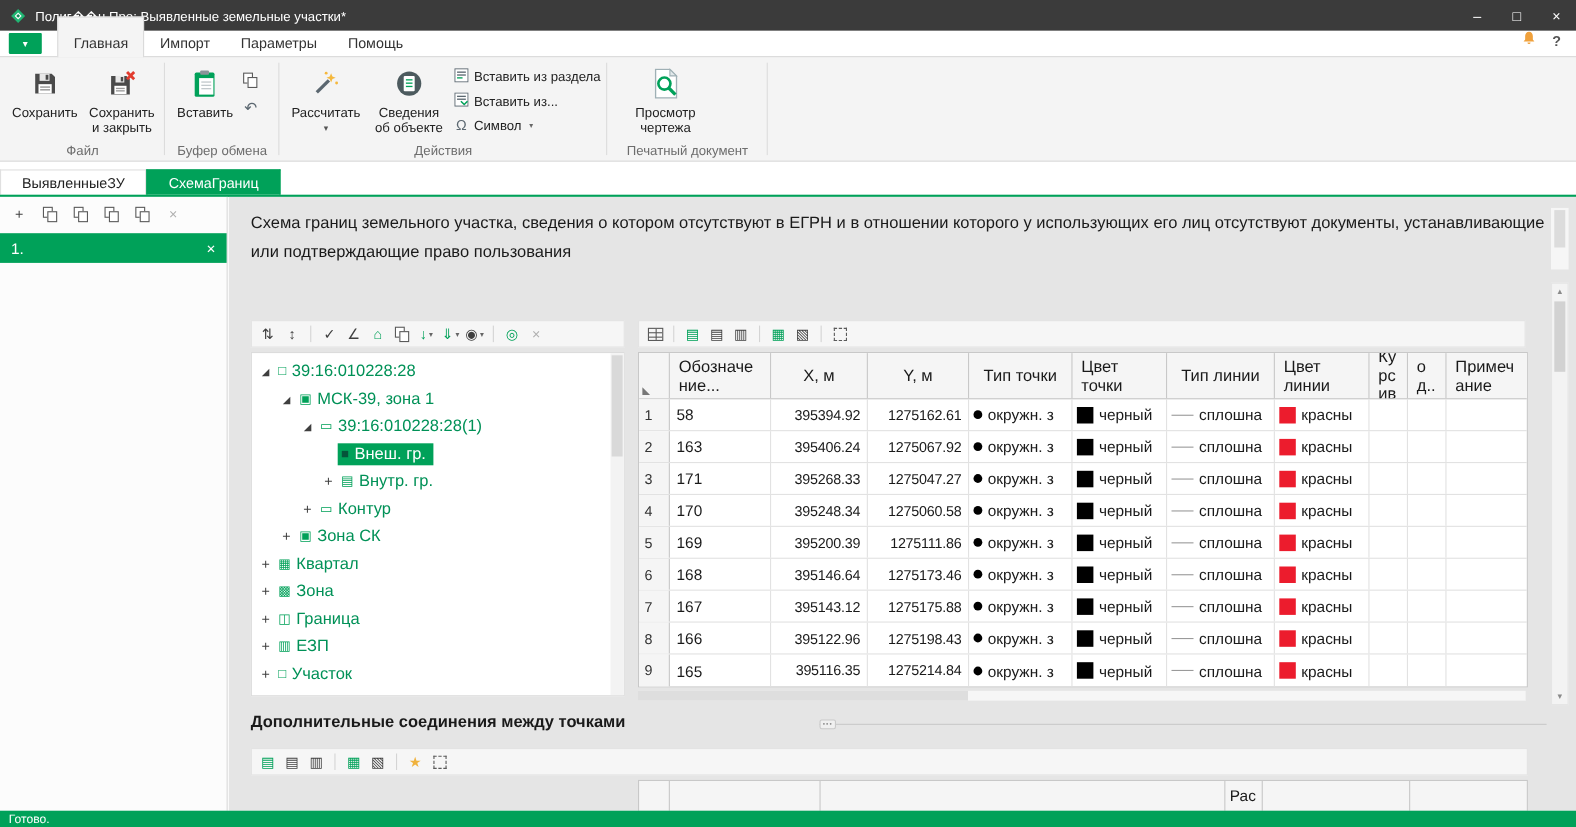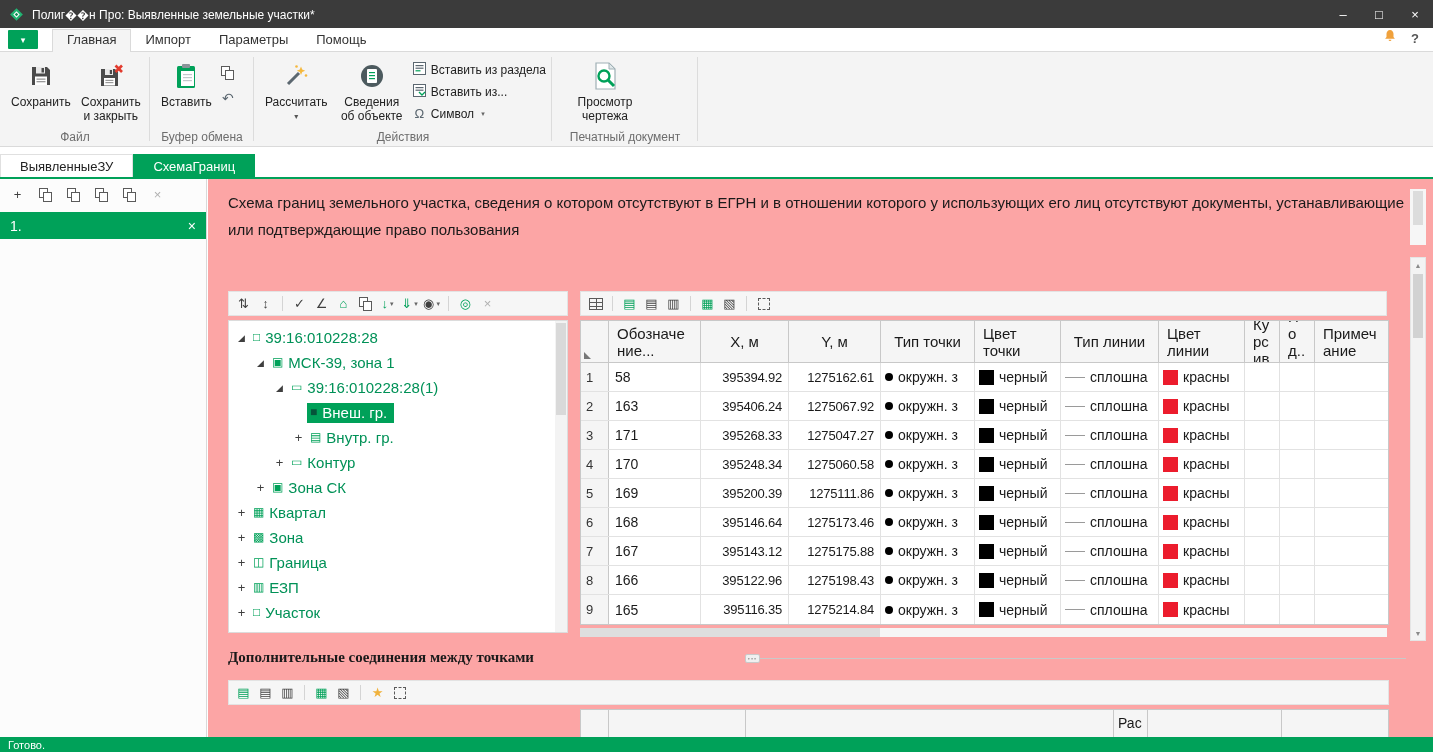--- a/index.html
+++ b/index.html
@@ -10,21 +10,21 @@
   
   .titlebar{position:absolute;left:0;top:0;width:100%;height:28px;background:#3b3b3b;display:flex;align-items:center;}
   .app-icon{margin:0 8px 0 9px;display:flex;}
   .titlebar-title{color:#fff;font-size:12px;flex:1;}
   .win-btns{display:flex;height:28px;}
   .win-btn{width:36px;height:28px;display:flex;align-items:center;justify-content:center;color:#fff;font-size:13px;}
 
   
   .ribbon-tabs{position:absolute;left:0;top:28px;width:100%;height:23px;background:#fff;display:flex;align-items:flex-end;}
   .ribbon-menu-btn{width:30px;height:19px;background:#00a159;color:#fff;display:flex;align-items:center;justify-content:center;font-size:9px;margin:0 14px 2px 8px;border-radius:1px;}
-  .ribbon-tab{padding:2px 14px 4px;font-size:13px;color:#333;position:relative;}
+  .ribbon-tab{padding:16px 14px 4px;font-size:13px;color:#333;position:relative;}
   .ribbon-tab.active{background:#f4f4f4;border:1px solid #dadada;border-bottom:none;z-index:3;margin-bottom:-1px;padding-bottom:5px;}
   .tabs-right{margin-left:auto;display:flex;align-items:center;gap:14px;padding:0 14px 4px 0;}
   .help-glyph{font-size:13px;font-weight:bold;color:#555;}
 
   
   .ribbon-body{position:absolute;left:0;top:51px;width:100%;height:96px;background:#f4f4f4;border-top:1px solid #dadada;border-bottom:1px solid #dadada;display:flex;}
   .ribbon-group{position:relative;display:flex;align-items:flex-start;padding:4px 4px 16px 6px;}
   .ribbon-group::after{content:"";position:absolute;right:0;top:5px;bottom:5px;width:1px;background:#dcdcdc;}
   .group-label{position:absolute;left:0;right:0;bottom:2px;text-align:center;font-size:12px;color:#6d6d6d;}
   .big-btn{display:flex;flex-direction:column;align-items:center;padding:4px 5px 0;font-size:12px;color:#222;text-align:center;line-height:14px;}
@@ -44,21 +44,21 @@
   .doc-tab.active{background:#00a159;color:#fff;border-color:#00a159;}
   .doc-underline{position:absolute;left:0;top:177px;width:100%;height:2px;background:#00a159;}
 
   
   .sidebar{position:absolute;left:0;top:179px;width:207px;bottom:15px;background:#fcfcfc;border-right:1px solid #d9d9d9;}
   .sb-toolbar{height:30px;display:flex;align-items:center;padding-left:8px;gap:9px;}
   .sb-item{height:27px;margin-top:3px;background:#00a159;color:#fff;display:flex;align-items:center;padding:0 10px;font-size:14px;}
   .sb-item .x{margin-left:auto;font-size:14px;}
 
   
-  .main{position:absolute;left:208px;top:179px;right:0;bottom:15px;background:#fca5a5;overflow:hidden;}
+  .main{position:absolute;left:208px;top:179px;right:0;bottom:15px;background:#e5e5e5;overflow:hidden;}
   .desc{position:absolute;left:20px;top:10px;width:1190px;font-size:15px;line-height:27px;color:#1a1a1a;}
   .desc-scroll{position:absolute;left:1202px;top:10px;width:16px;height:56px;background:#f6f6f6;}
   .desc-thumb{margin:2px auto 0;width:10px;height:34px;background:#dcdcdc;}
 
   .sec-header{position:absolute;left:20px;right:27px;height:20px;}
   .sec-title{font-size:15px;font-weight:bold;}
   .sec-split{position:absolute;left:517px;right:0;top:10px;height:1px;background:#c9c9c9;}
   .grip{position:absolute;left:0;top:-4px;width:15px;height:9px;background:#f0f0f0;border:1px solid #c9c9c9;border-radius:2px;display:flex;align-items:center;justify-content:center;}
   .grip::before{content:"•••";font-size:6px;color:#8a8a8a;letter-spacing:1px;line-height:1;}
 
@@ -873,21 +873,21 @@
     <div class="hscroll">
         <div class="h-thumb"></div>
       </div>
 
     <div class="vscroll">
       <span class="vs-arrow">▲</span>
       <div class="vs-thumb"></div>
       <span class="vs-arrow vs-down">▼</span>
     </div>
 
-    <div class="sec-header" style="top:469px;font-family:Liberation Serif, serif;">
+    <div class="sec-header" style="top:469px;">
       <span class="sec-title">Дополнительные соединения между точками</span>
       <div class="sec-split">
           <span class="grip"></span>
         </div>
     </div>
     <div class="panel-toolbar bottom-toolbar">
         <span class="tb-btn green">
           <span>▤</span>
         </span>
         <span class="tb-btn">

